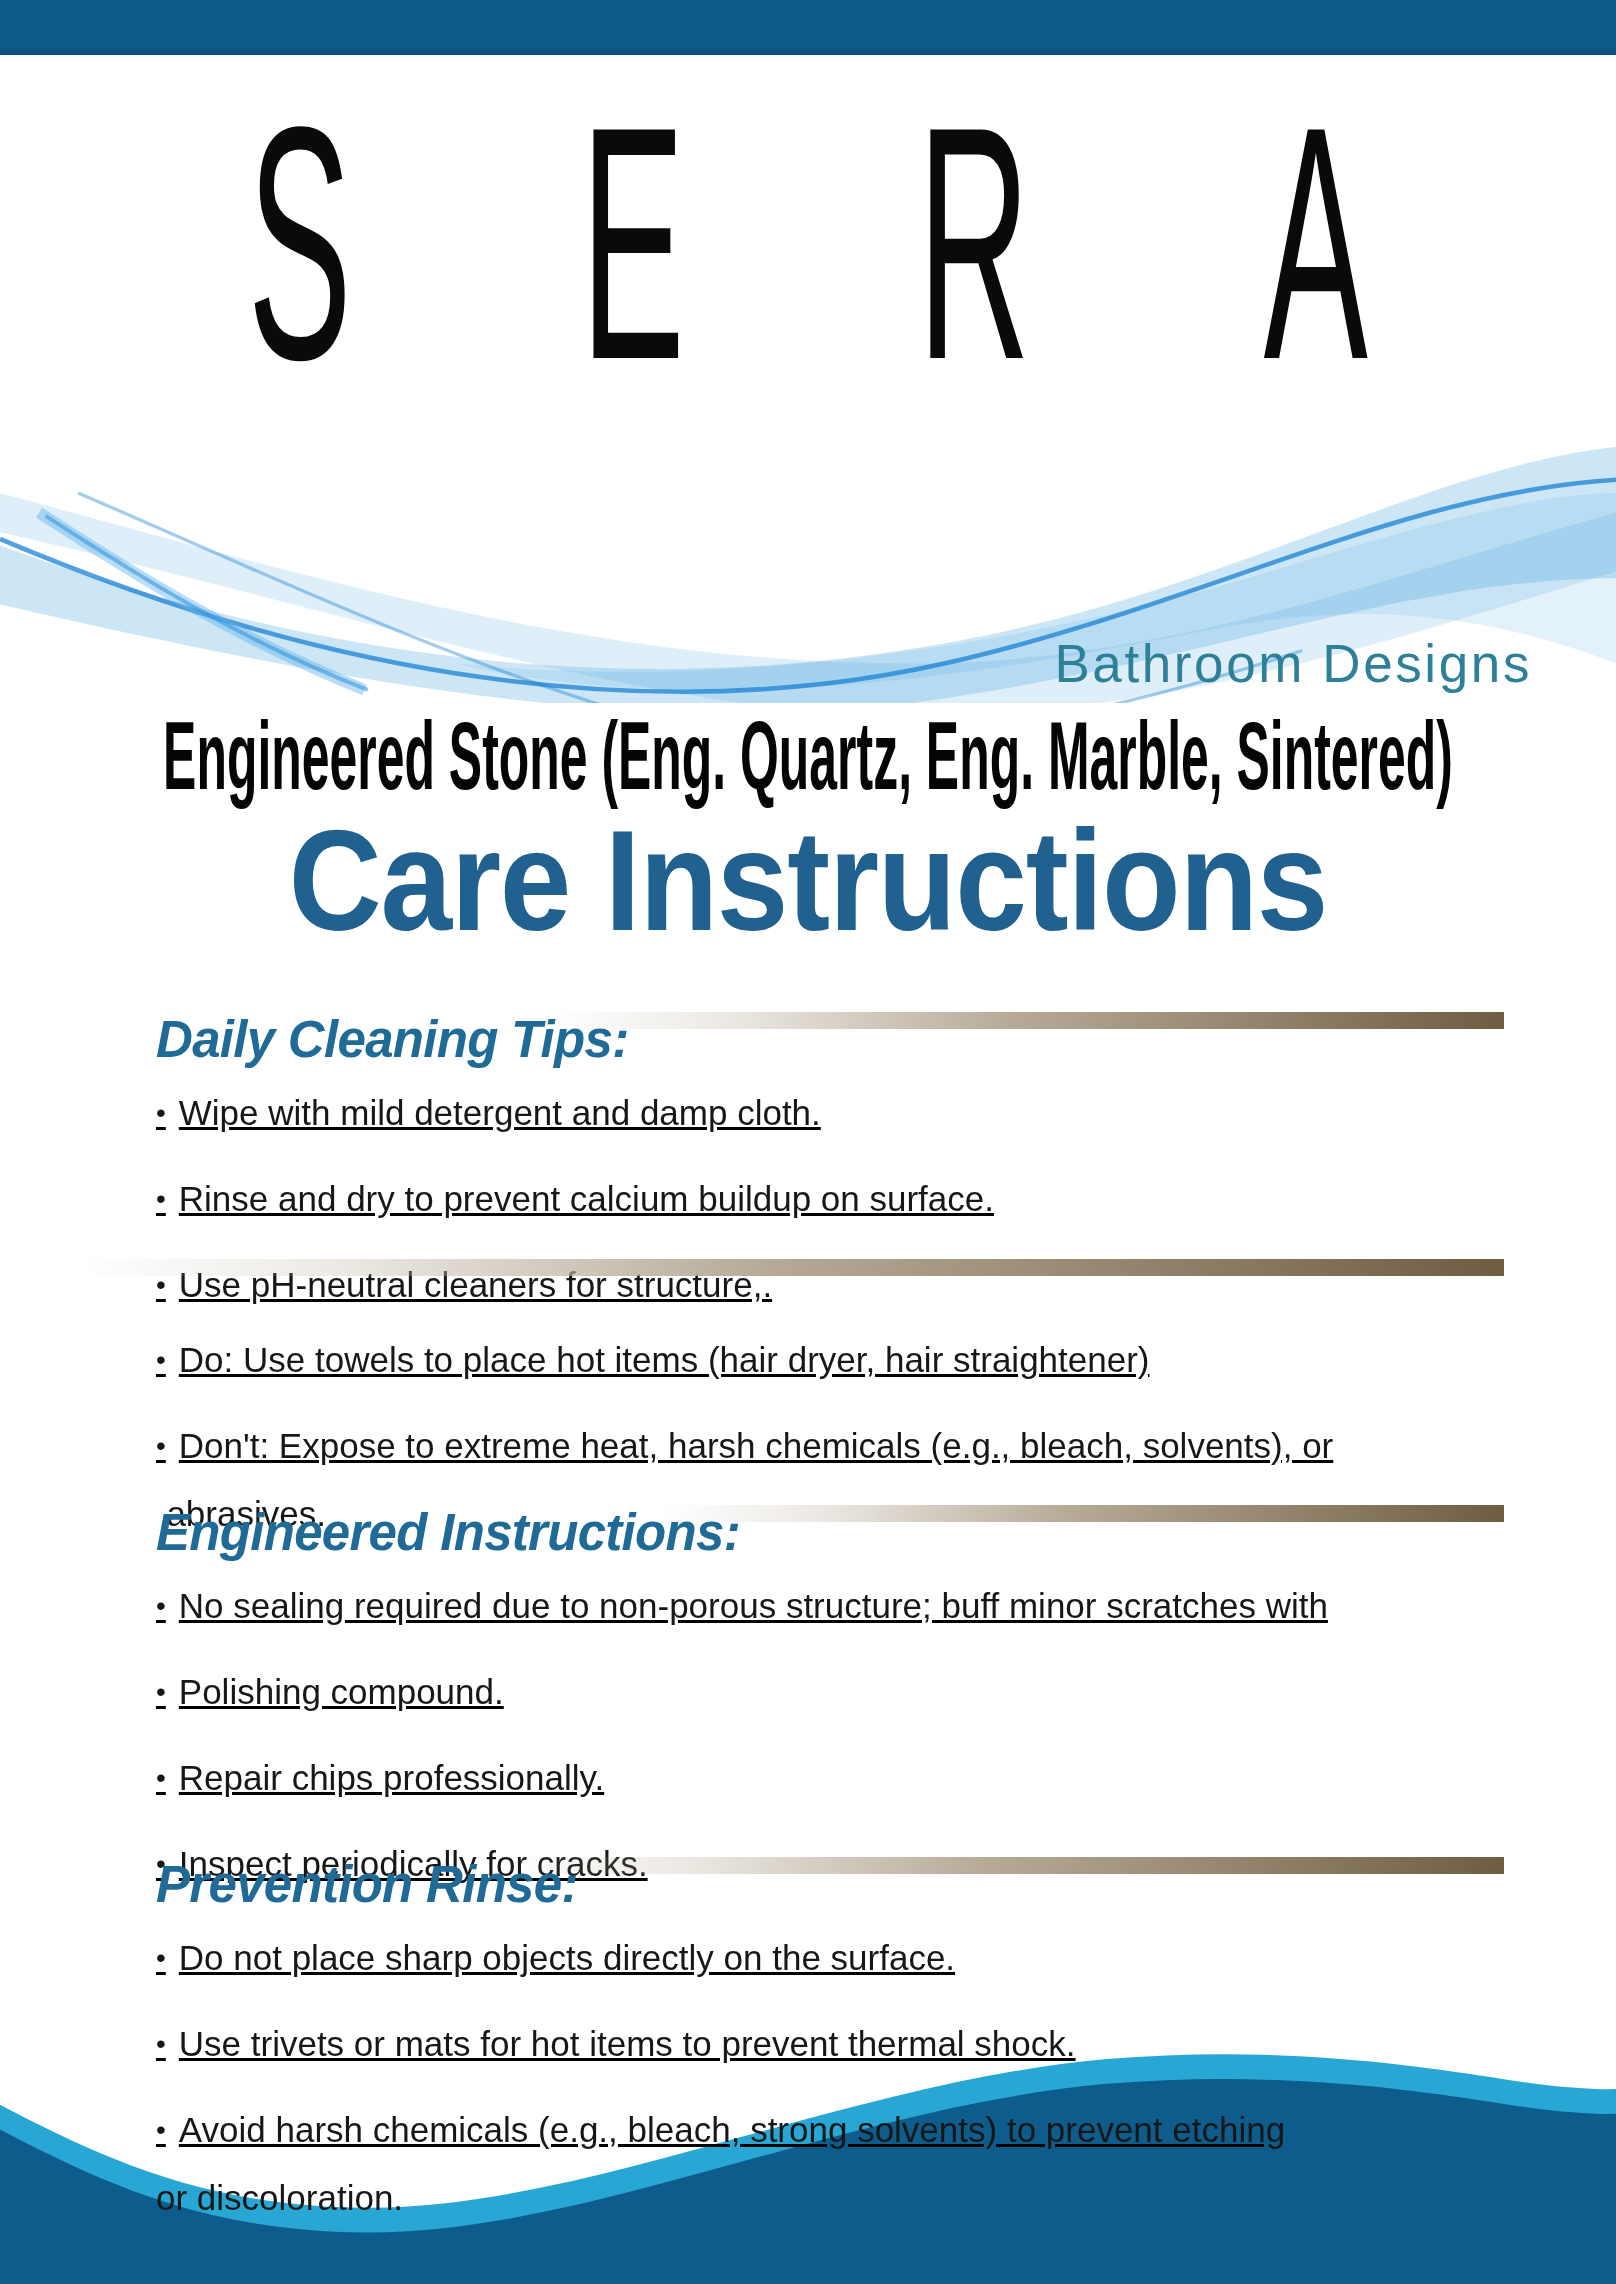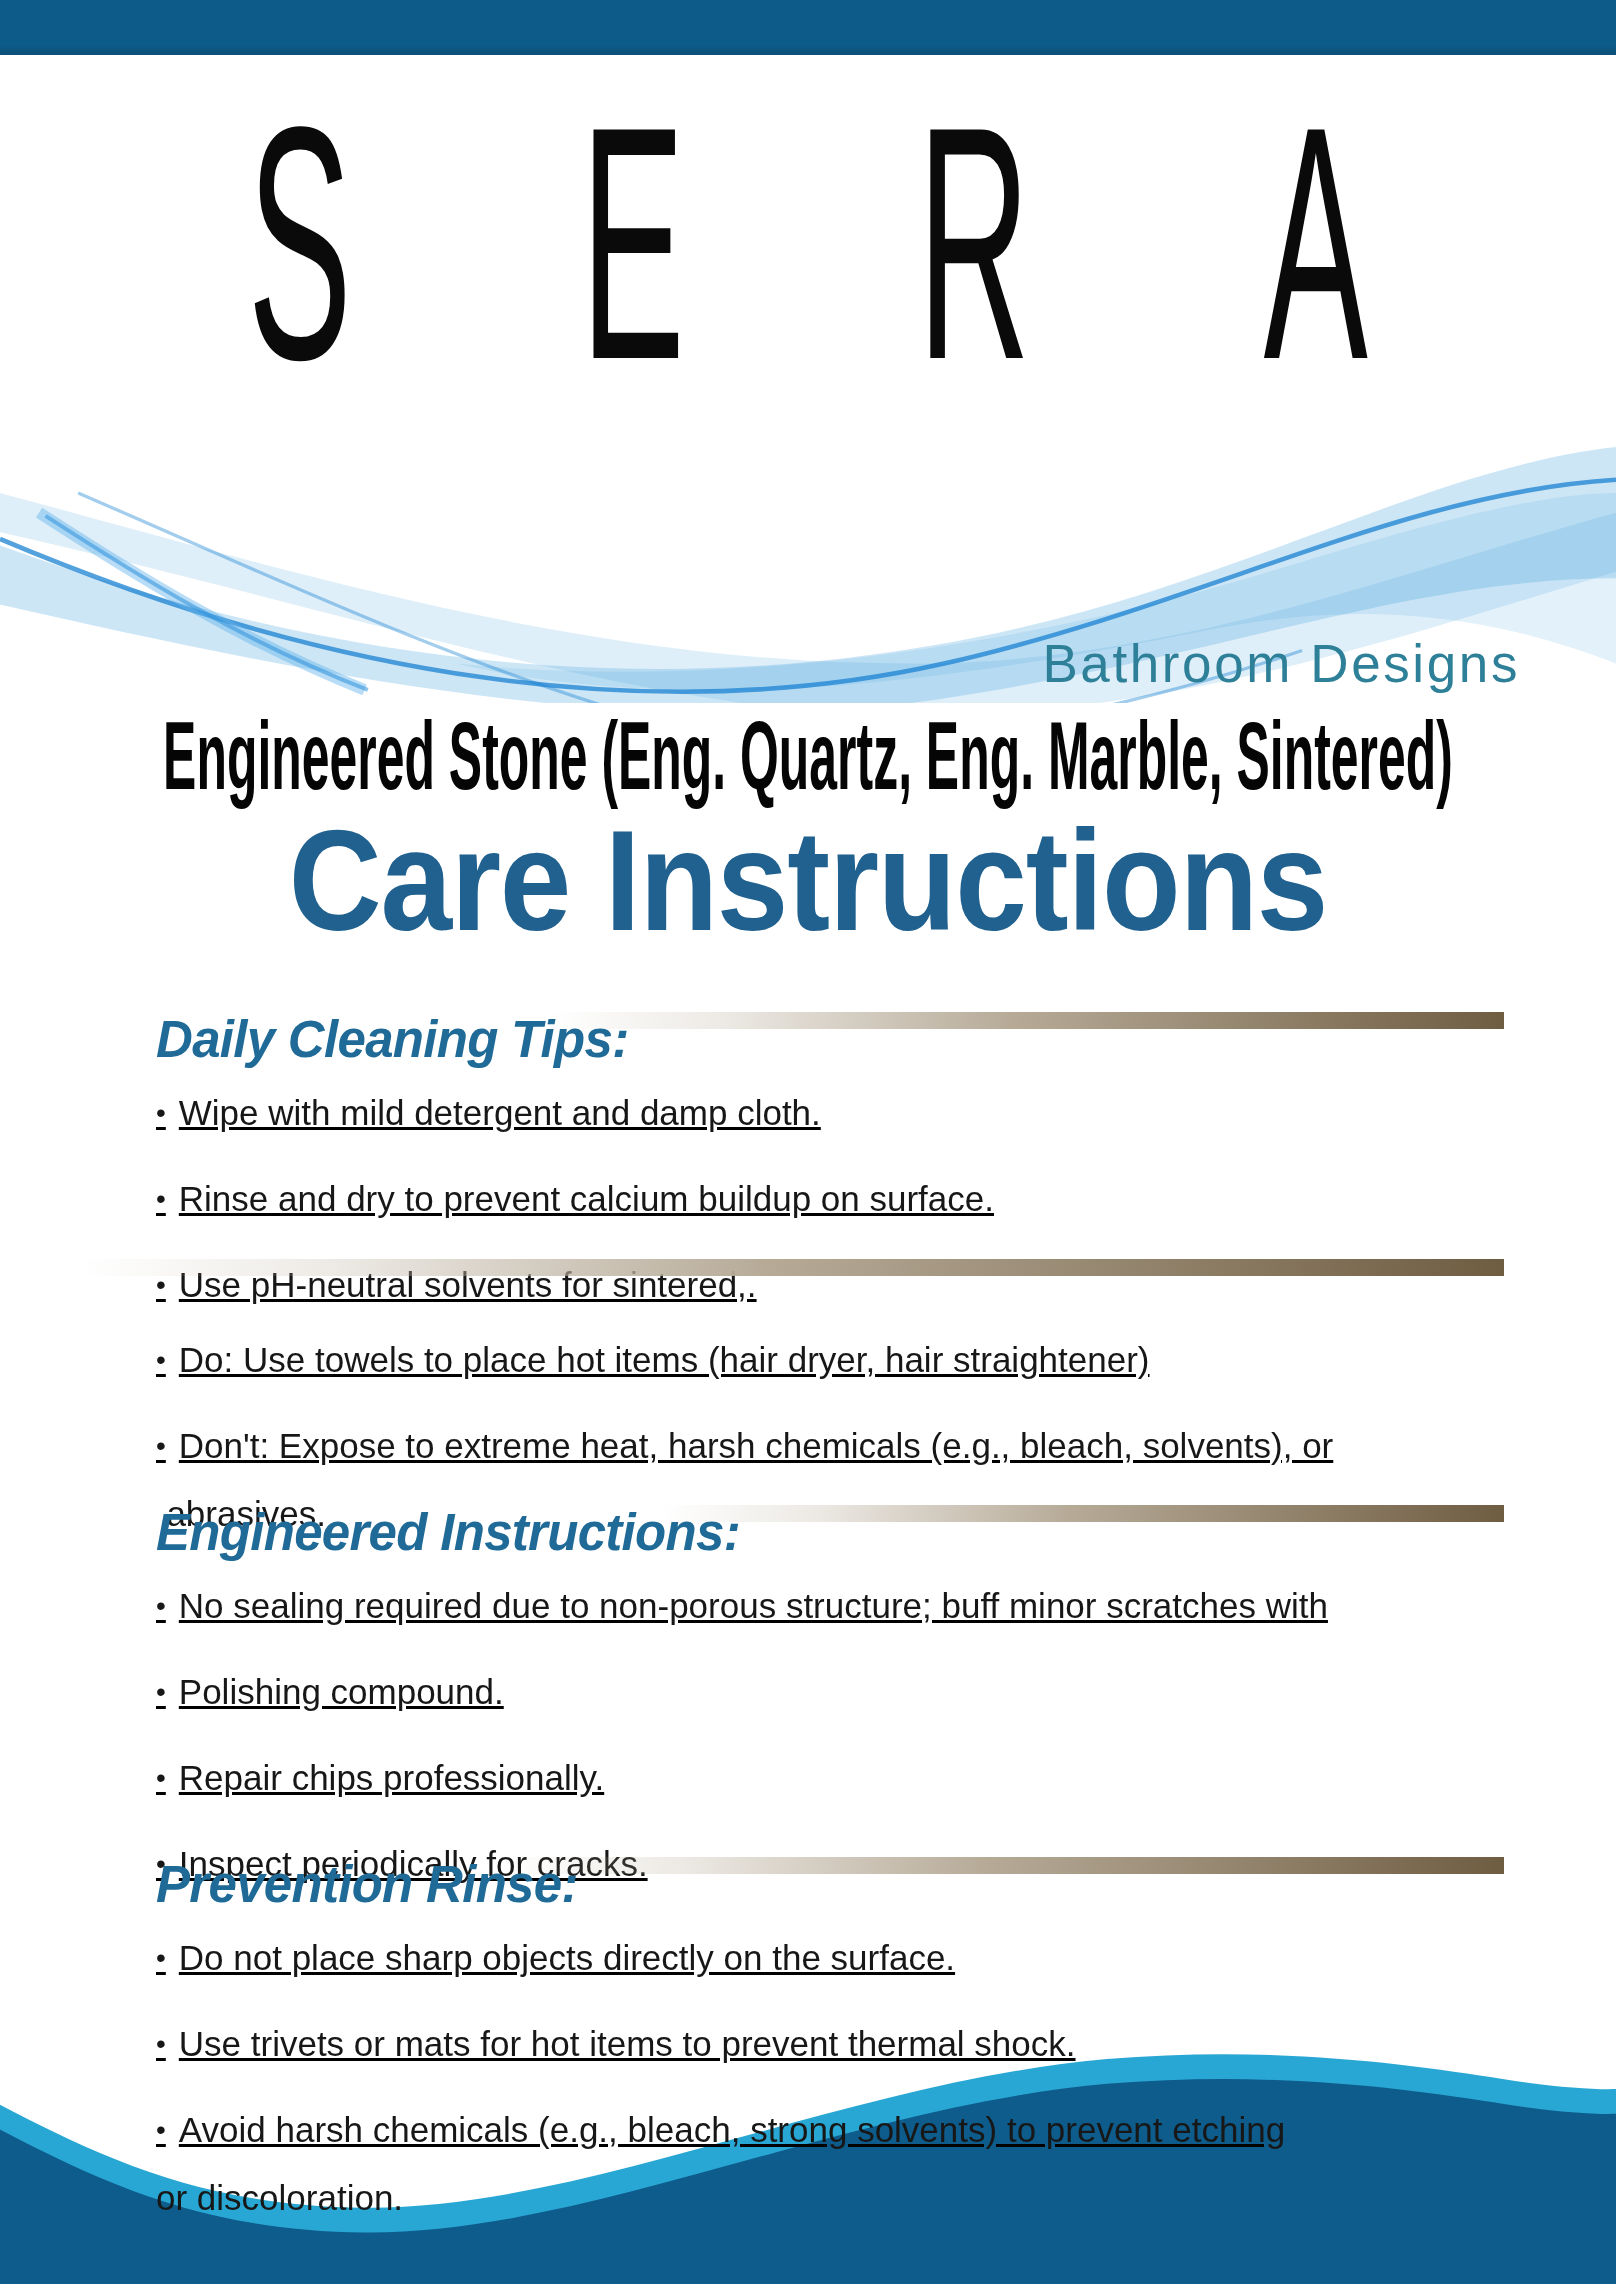--- a/index.html
+++ b/index.html
@@ -24,21 +24,21 @@
     display:block;font-size:332px;line-height:1;font-weight:400;
     transform:scaleX(0.47);transform-origin:center;
     font-family:"Liberation Sans",sans-serif;
   }
   
   .header-wave{
     position:absolute;left:0;top:296px;width:1616px;height:407px;z-index:1;
   }
   
   .tagline{
-    position:absolute;top:633px;right:96px;z-index:4;
+    position:absolute;top:633px;right:84px;z-index:4;
     font-size:53px;letter-spacing:2.6px;color:var(--color-tagline,#2e8099);
     font-weight:400;white-space:nowrap;
   }
   
   .subtitle{
     position:absolute;top:708px;left:50%;z-index:4;
     font-size:96px;font-weight:700;color:#050505;white-space:nowrap;
     transform:translateX(-50%) scaleX(0.52);transform-origin:center;
     line-height:1;
   }
@@ -116,21 +116,21 @@
 <div class="page-title">Care Instructions</div>
 
 <div class="section sec-1">
   <div class="sec-head">
     <h2>Daily Cleaning Tips:</h2>
     <div class="sec-rule"></div>
   </div>
   <ul class="bullets">
     <li>Wipe with mild detergent and damp cloth.</li>
     <li>Rinse and dry to prevent calcium buildup on surface.</li>
-    <li>Use pH-neutral solvents for sintered,.</li>
+    <li>Use pH-neutral cleaners for structure,.</li>
   </ul>
 </div>
 
 <div class="section sec-2">
   <div class="sec-head">
     <div class="sec-rule"></div>
   </div>
   <ul class="bullets">
     <li>Do: Use towels to place hot items (hair dryer, hair straightener)</li>
     <li>Don't: Expose to extreme heat, harsh chemicals (e.g., bleach, solvents), or</li>

